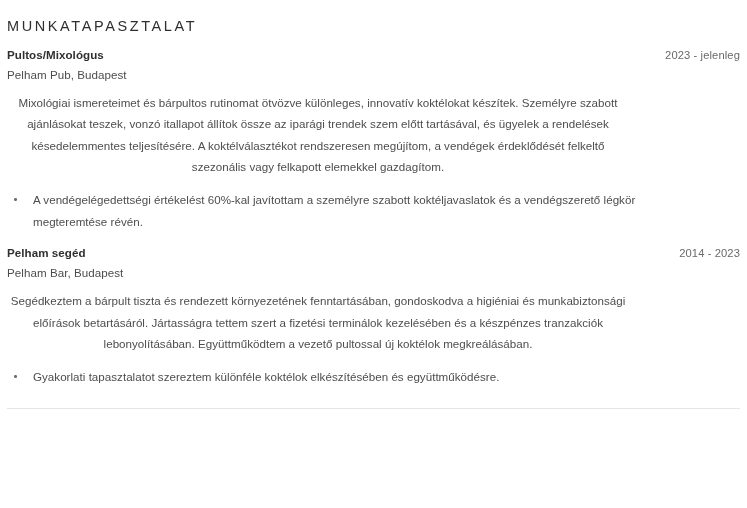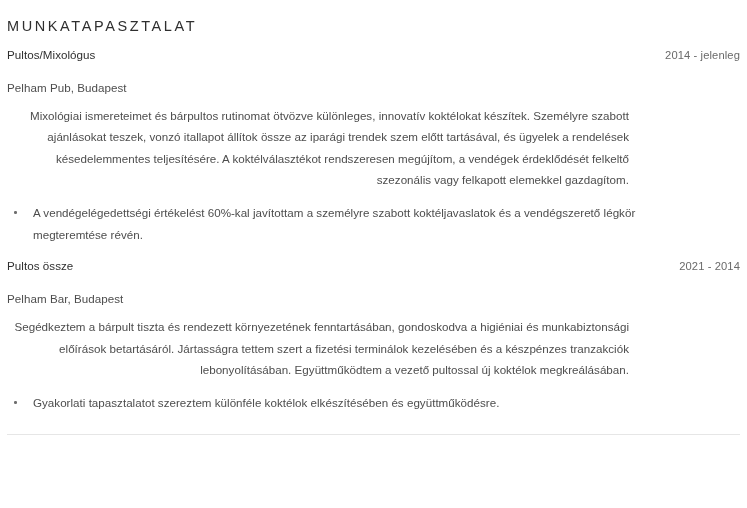--- a/index.html
+++ b/index.html
@@ -36,52 +36,52 @@
 
   
   .entry { margin-top: 13px; }
   .entry-head {
     display: flex;
     align-items: baseline;
     justify-content: space-between;
   }
   .entry-title {
     font-size: 11.6px;
-    font-weight: normal;
+    font-weight: bold;
     color: #2f2f2f;
     line-height: 16px;
     letter-spacing: 0.05px;
     text-align: center;
   }
   .entry-dates {
     font-size: 11.2px;
     font-weight: normal;
     color: #6a6a6a;
     line-height: 16px;
     white-space: nowrap;
     text-align: right;
     letter-spacing: 0.1px;
   }
   .entry-org {
     font-size: 11.6px;
     color: #4d4d4d;
     line-height: 17px;
-    margin-top: 16px;
+    margin-top: 3px;
     letter-spacing: 0.05px;
   }
 
   
   .entry-desc {
     font-size: 11.6px;
     color: #4d4d4d;
     line-height: 21.5px;
     margin-top: 9px;
     max-width: 622px;
     letter-spacing: 0.02px;
-    text-align: right;
+    text-align: center;
   }
 
   
   ul.bullets {
     list-style: none;
     margin: 11px 0 0 0;
     padding: 0;
     max-width: 640px;
   }
   ul.bullets > li {
@@ -116,36 +116,36 @@
 
 <div class="page">
 
   <section class="section-experience">
 
     <h2 class="section-title">MUNKATAPASZTALAT</h2>
 
     <div class="entry">
       <div class="entry-head">
         <div class="entry-title">Pultos/Mixológus</div>
-        <div class="entry-dates">2014 - jelenleg</div>
+        <div class="entry-dates">2023 - jelenleg</div>
       </div>
       <div class="entry-org">Pelham Pub, Budapest</div>
       <p class="entry-desc">Mixológiai ismereteimet és bárpultos rutinomat ötvözve különleges, innovatív koktélokat készítek. Személyre szabott ajánlásokat teszek, vonzó itallapot állítok össze az iparági trendek szem előtt tartásával, és ügyelek a rendelések késedelemmentes teljesítésére. A koktélválasztékot rendszeresen megújítom, a vendégek érdeklődését felkeltő szezonális vagy felkapott elemekkel gazdagítom.</p>
       <ul class="bullets">
         <li>
           <span class="dot"></span>
           <span>A vendégelégedettségi értékelést 60%-kal javítottam a személyre szabott koktéljavaslatok és a vendégszerető légkör megteremtése révén.</span>
         </li>
       </ul>
     </div>
 
     <div class="entry">
       <div class="entry-head">
-        <div class="entry-title">Pultos össze</div>
-        <div class="entry-dates">2021 - 2014</div>
+        <div class="entry-title">Pelham segéd</div>
+        <div class="entry-dates">2014 - 2023</div>
       </div>
       <div class="entry-org">Pelham Bar, Budapest</div>
       <p class="entry-desc">Segédkeztem a bárpult tiszta és rendezett környezetének fenntartásában, gondoskodva a higiéniai és munkabiztonsági előírások betartásáról. Jártasságra tettem szert a fizetési terminálok kezelésében és a készpénzes tranzakciók lebonyolításában. Együttműködtem a vezető pultossal új koktélok megkreálásában.</p>
       <ul class="bullets">
         <li>
           <span class="dot"></span>
           <span>Gyakorlati tapasztalatot szereztem különféle koktélok elkészítésében és együttműködésre.</span>
         </li>
       </ul>
     </div>

